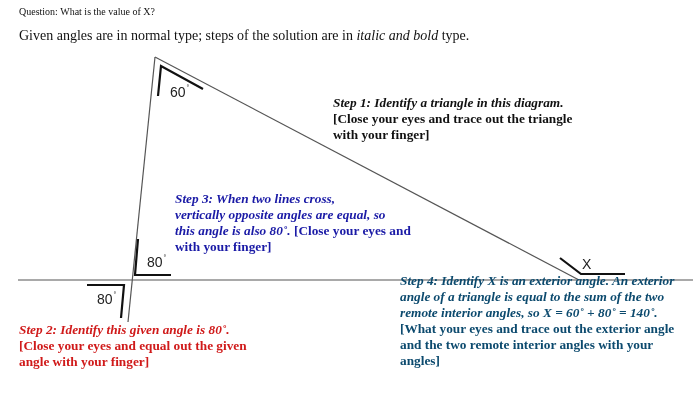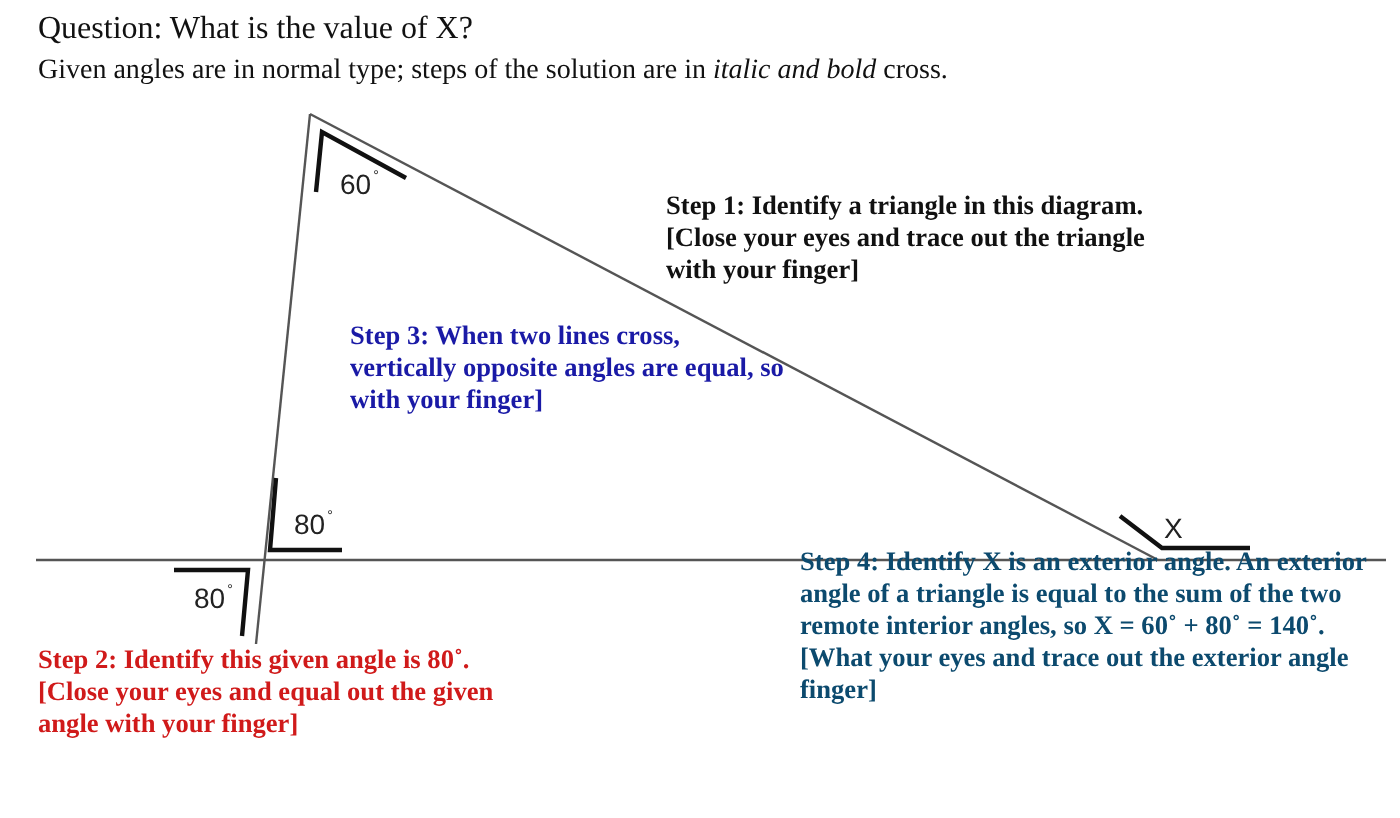--- a/index.html
+++ b/index.html
@@ -1,37 +1,37 @@
 <!DOCTYPE html>
 <html><head>
   <meta charset="utf-8">
   <style>
     html, body { margin: 0; padding: 0; background: #ffffff; }
     body { width: 700px; height: 409px; position: relative; overflow: hidden;
            font-family: "Liberation Serif", serif; color: #111; }
     .abs { position: absolute; }
-    .question { left: 19px; top: 6px; font-size: 16px; white-space: nowrap; }
+    .question { left: 19px; top: 6px; font-size: 10px; white-space: nowrap; }
     .instructions { left: 19px; top: 28px; font-size: 14px; white-space: nowrap; }
     .instructions .ib { font-style: italic; font-weight: normal; }
     svg.diagram { position: absolute; left: 0; top: 0; }
     .angle-label { font-family: "Liberation Sans", sans-serif; font-size: 14px; color: #222; white-space: nowrap; }
     .angle-label sup { font-size: 7px; vertical-align: 7px; margin-left: 1px; }
     .step { font-size: 13.3px; font-weight: bold; line-height: 16px; }
-    .step .it { }
+    .step .it { font-style: italic; }
     .step1 { left: 333px; top: 95px; color: #111; width: 270px; }
-    .step3 { left: 175px; top: 160px; color: #1a1aa6; width: 270px; }
+    .step3 { left: 175px; top: 191px; color: #1a1aa6; width: 270px; }
     .step2 { left: 19px; top: 322px; color: #d01a1a; width: 260px; }
     .step4 { left: 400px; top: 273px; color: #0c4a6e; width: 300px; }
     .step .line { white-space: nowrap; display: block; }
   </style>
 </head>
 <body>
 
 <div class="abs question">Question: What is the value of X?</div>
-<div class="abs instructions"><span>Given angles are in normal type; steps of the solution are in </span><span class="ib">italic and bold</span><span> cross.</span></div>
+<div class="abs instructions"><span>Given angles are in normal type; steps of the solution are in </span><span class="ib">italic and bold</span><span> type.</span></div>
 
 <svg class="diagram" width="700" height="409" viewBox="0 0 700 409">
 
   <line x1="18" y1="280" x2="693" y2="280" stroke="#555" stroke-width="1.2"></line>
 
   <line x1="155" y1="57" x2="128" y2="322" stroke="#555" stroke-width="1.2"></line>
 
   <line x1="155" y1="57" x2="579" y2="280" stroke="#555" stroke-width="1.2"></line>
 
   <polyline points="158,96 161,66 203,89" fill="none" stroke="#111" stroke-width="2.2"></polyline>
@@ -50,28 +50,30 @@
 
 <div class="abs step step1">
   <span class="line it">Step 1: Identify a triangle in this diagram.</span>
   <span class="line">[Close your eyes and trace out the triangle</span>
   <span class="line">with your finger]</span>
 </div>
 
 <div class="abs step step3">
   <span class="line it">Step 3: When two lines cross,</span>
   <span class="line it">vertically opposite angles are equal, so</span>
+  <span class="line"><span class="it"> this angle is also 80˚.</span><span> [Close your eyes and</span></span>
   <span class="line">with your finger]</span>
 </div>
 
 <div class="abs step step2">
   <span class="line it">Step 2: Identify this given angle is 80˚.</span>
   <span class="line">[Close your eyes and equal out the given</span>
   <span class="line">angle with your finger]</span>
 </div>
 
 <div class="abs step step4">
   <span class="line it">Step 4: Identify X is an exterior angle. An exterior</span>
   <span class="line it">angle of a triangle is equal to the sum of the two</span>
   <span class="line it">remote interior angles, so X = 60˚ + 80˚ = 140˚.</span>
   <span class="line">[What your eyes and trace out the exterior angle</span>
-  <span class="line">finger]</span>
+  <span class="line">and the two remote interior angles with your</span>
+  <span class="line">angles]</span>
 </div>
 
 </body></html>

